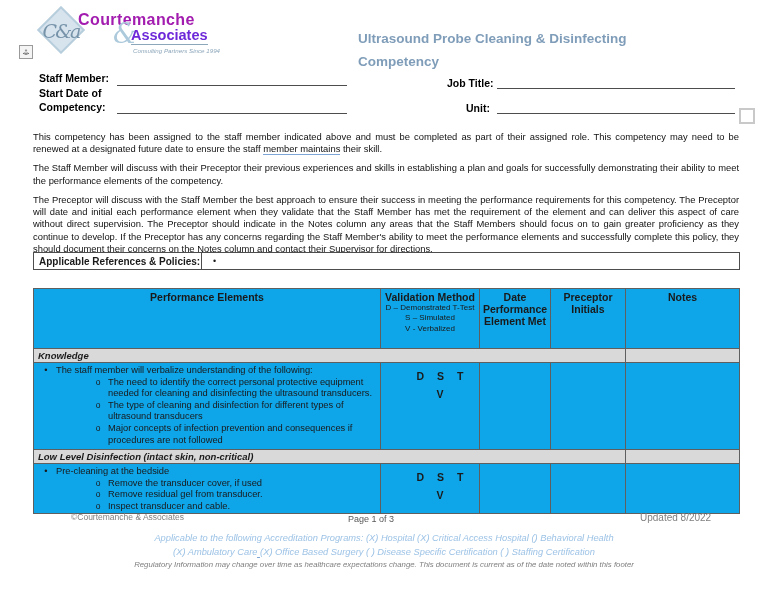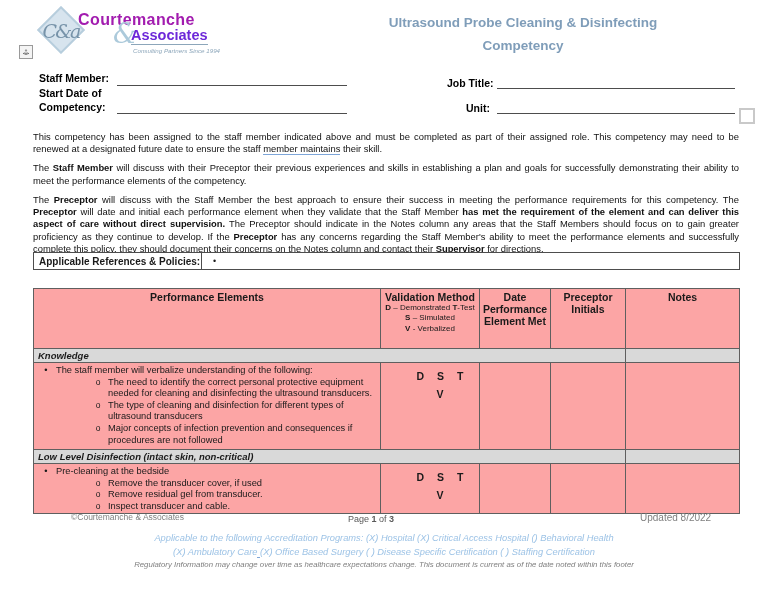--- a/index.html
+++ b/index.html
@@ -14,40 +14,40 @@
   .lg-name1 { position:absolute; left:42px; top:5px; font-size:16px; font-weight:bold; color:#a21caf; letter-spacing:0.4px; }
   .lg-amp   { position:absolute; left:77px; top:12px; font-size:27px; font-family:"DejaVu Serif", serif; font-style:italic; color:#accadb; }
   .lg-name2 { position:absolute; left:95px; top:21px; font-size:14.5px; font-weight:bold; color:#6d28d9; border-bottom:1.5px solid #8ca6ba; padding-bottom:1px; }
   .lg-tag   { position:absolute; left:97px; top:41px; font-size:6.2px; font-style:italic; color:#8ca6ba; white-space:nowrap; }
 
   
   .move-handle { position:absolute; left:19px; top:45px; width:14px; height:14px; border:1px solid #9a9a9a; background:#f4f4f4; }
   .move-handle span { position:absolute; left:0; top:0; width:100%; height:100%; display:flex; align-items:center; justify-content:center; font-size:10px; color:#3c3c3c; line-height:1; }
 
   
-  .doc-title { position:absolute; top:12px; right:80px; width:330px; text-align:center; font-weight:bold; font-size:13.5px; line-height:1.7; color:#7f9db9; }
+  .doc-title { position:absolute; top:28px; right:80px; width:330px; text-align:left; font-weight:bold; font-size:13.5px; line-height:1.7; color:#7f9db9; }
 
   
   .flabel { position:absolute; font-weight:bold; font-size:10.5px; color:#000; }
   .fline  { position:absolute; height:0; border-bottom:1.4px solid #4d4d4d; }
   .checkbox { position:absolute; left:739px; top:108px; width:16px; height:16px; border:2px solid #c9c9c9; background:#fff; }
 
   
   .paras { position:absolute; left:33px; top:131px; width:706px; font-size:9.4px; line-height:1.3; text-align:justify; color:#111; }
   .paras p { margin-bottom:7px; }
-  .sb { font-weight:bold; }
+  .sb { font-weight:normal; }
   .su { border-bottom:1.5px solid #7ea6d9; }
 
   
   .refbox { position:absolute; left:33px; top:252px; width:707px; height:18px; border:1.5px solid #4d4d4d; display:flex; align-items:center; background:#fff; }
   .refbox .lbl { width:168px; align-self:stretch; display:flex; align-items:center; border-right:1.5px solid #4d4d4d; font-weight:bold; font-size:10px; padding-left:5px; }
   .refbox .val { flex:1; font-size:9px; padding-left:11px; }
 
   
-  .comp-table { position:absolute; left:33px; top:288px; width:706px; border-collapse:collapse; table-layout:fixed; background:#fca5a5; }
+  .comp-table { position:absolute; left:33px; top:288px; width:706px; border-collapse:collapse; table-layout:fixed; background:#0ea5e9; }
   .comp-table th, .comp-table td { border:1px solid #5f5f5f; vertical-align:top; }
   .comp-table { border:1.5px solid #4d4d4d; }
   .comp-table th { font-size:10.5px; font-weight:bold; text-align:center; padding-top:2px; }
   .vm-line { font-size:8px; font-weight:normal; line-height:1.3; text-align:center; }
   tr.band td { background:#d9d9d9; font-weight:bold; font-style:italic; font-size:9.5px; padding:0 0 0 4px; height:13px; line-height:13px; vertical-align:middle; }
   .perf-cell { font-size:9.3px; line-height:1.25; padding:2px 2px 1px 2px; }
   .li1 { display:flex; }
   .li1 .mk { flex:0 0 20px; text-align:center; }
   .li2 { display:flex; margin-left:52px; }
   .li2 .mk { flex:0 0 20px; text-align:center; font-size:8.5px; }

